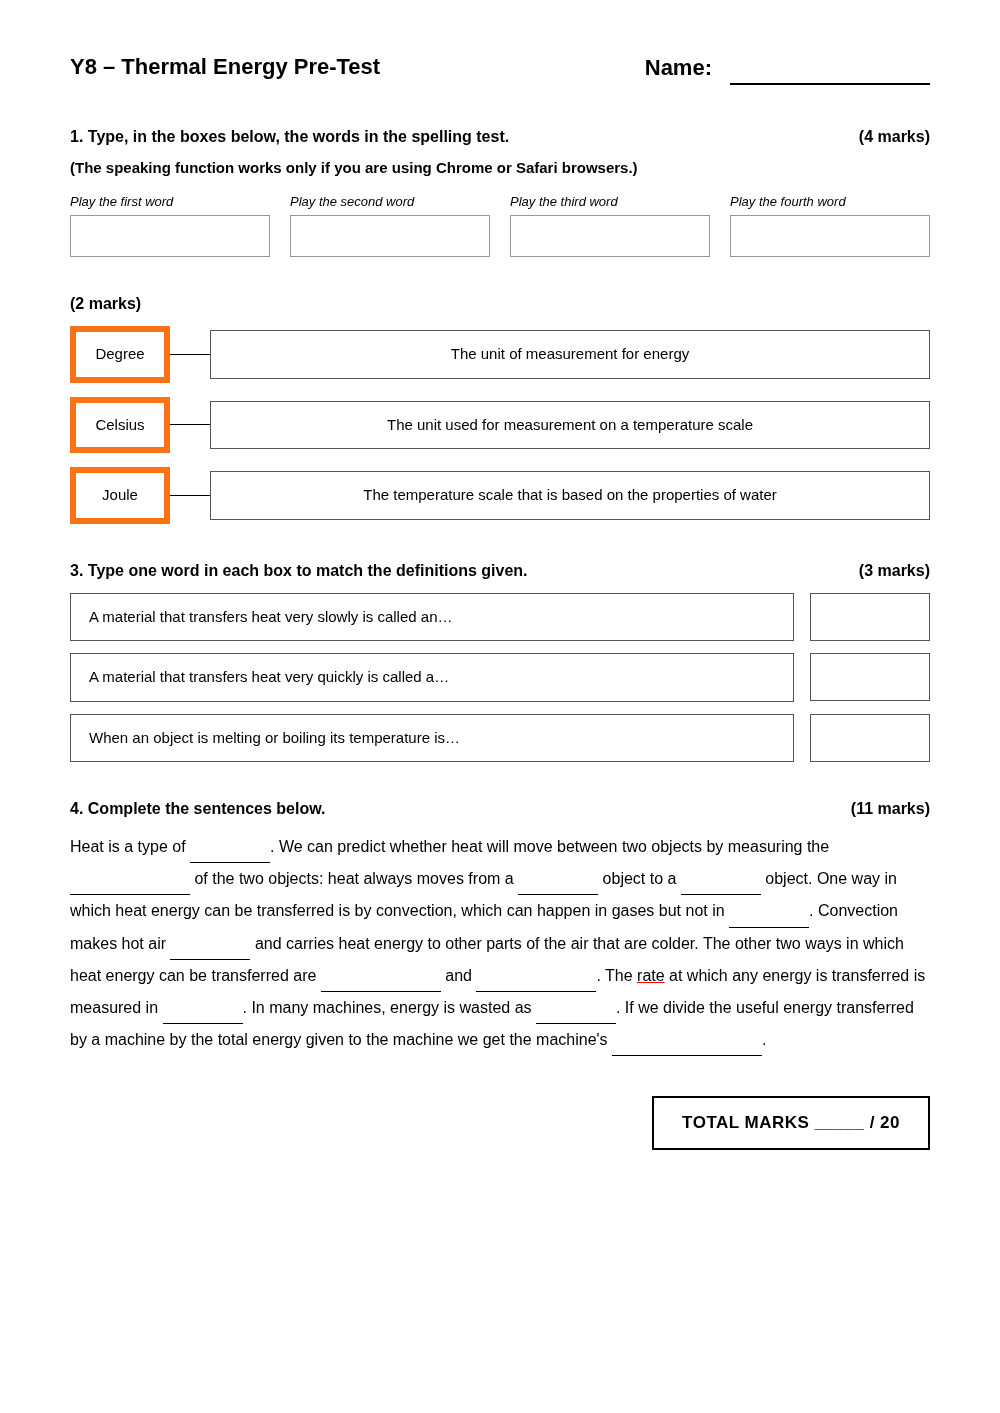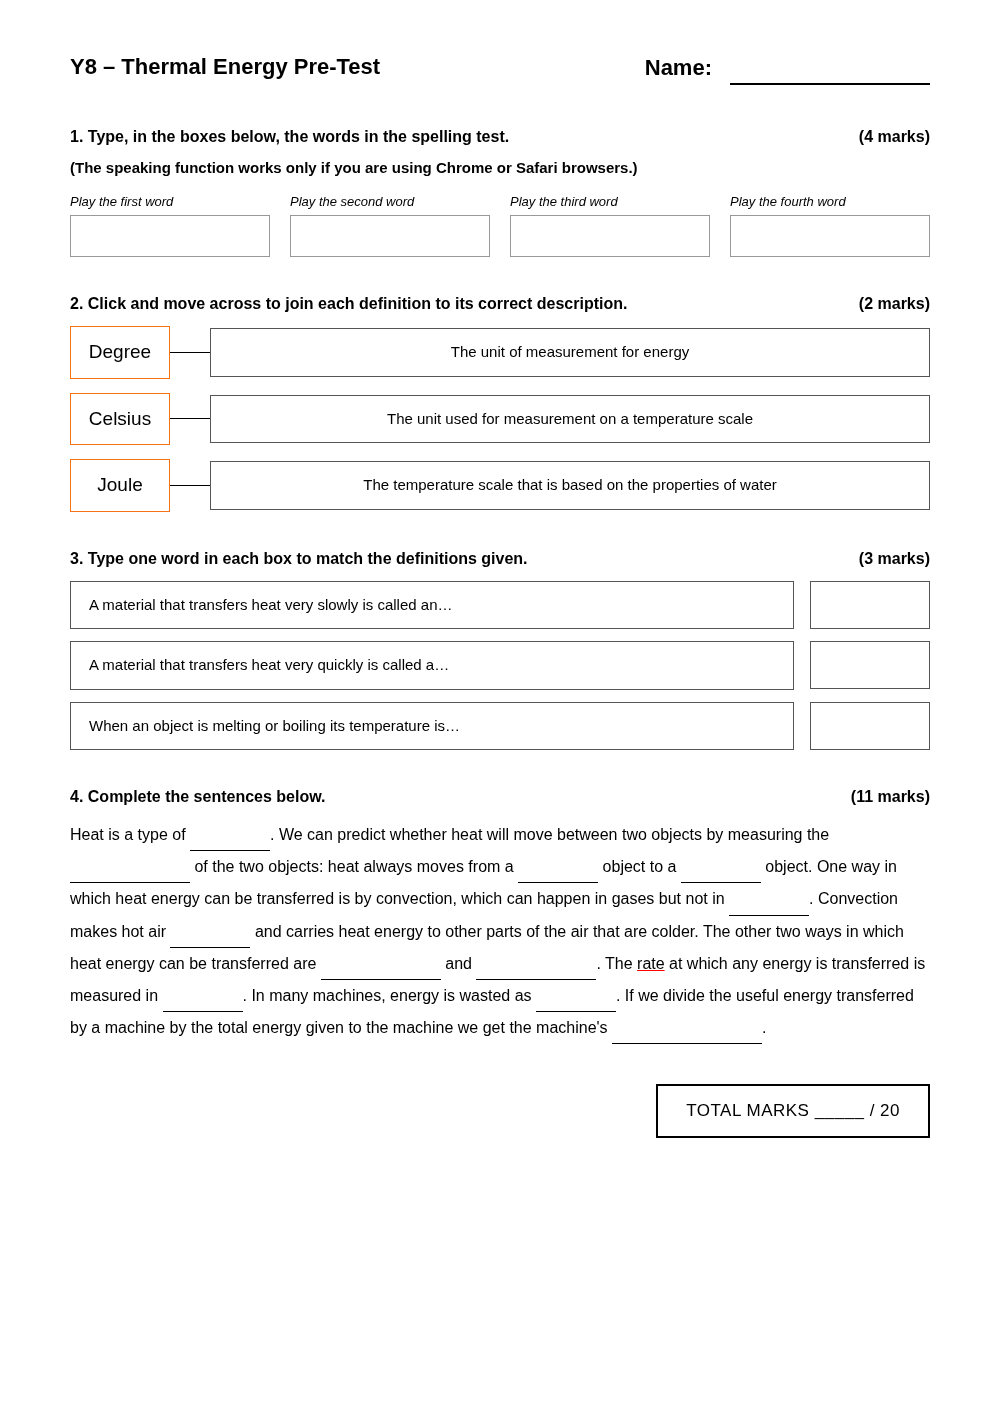--- a/index.html
+++ b/index.html
@@ -79,25 +79,25 @@
       flex-direction: column;
       gap: 14px;
       margin-top: 10px;
     }
     .matching-row {
       display: flex;
       align-items: center;
       gap: 0;
     }
     .match-term {
-      border: 1px solid #f97316;
+      border: 6px solid #f97316;
       padding: 11px 16px;
       min-width: 100px;
       text-align: center;
-      font-size: 19px;
+      font-size: 15px;
     }
     .match-connector {
       width: 2px;
       height: 2px;
       border-bottom: 1px solid #000;
       flex: 0 0 40px;
       align-self: center;
       border-top: none;
       border-left: none;
       border-right: none;
@@ -159,21 +159,21 @@
     }
     
     .total-marks {
       display: flex;
       justify-content: flex-end;
       margin-top: 40px;
     }
     .total-marks-box {
       border: 2px solid #000;
       padding: 12px 28px;
-      font-weight: normal;
+      font-weight: bold;
       font-size: 17px;
       letter-spacing: 0.5px;
       margin-left: 28px;
     }
   </style>
 </head>
 <body>
 
 <div class="page-header">
   <span class="page-title">Y8 – Thermal Energy Pre-Test</span>
@@ -207,24 +207,20 @@
     </div>
     <div class="spelling-word">
       <span class="spelling-label">Play the fourth word</span>
       <input class="spelling-input" type="text" style="">
     </div>
   </div>
 </div>
 
 <div class="question">
   <div class="question-title">
-    <span>
-      <strong>2.</strong>
-      <strong>Click and move across to join each definition to its correct description.</strong>
-    </span>
     <strong>(2 marks)</strong>
   </div>
   <div class="matching-container">
     <div class="matching-row">
       <div class="match-term">Degree</div>
       <div class="match-connector"></div>
       <div class="match-definition">The unit of measurement for energy</div>
     </div>
     <div class="matching-row">
       <div class="match-term">Celsius</div>

